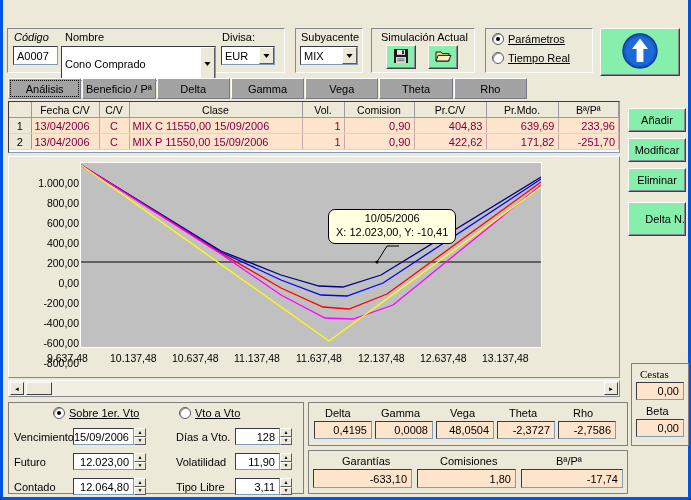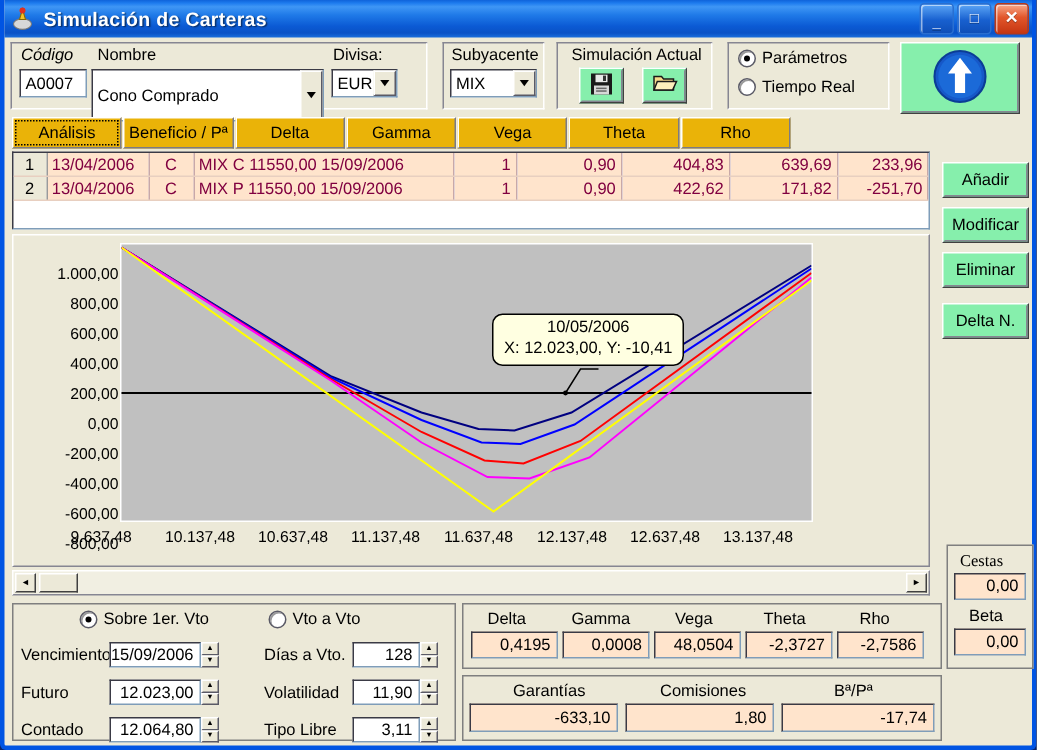--- a/index.html
+++ b/index.html
@@ -38,27 +38,27 @@
   .arw i{font-style:normal;font-size:7px;line-height:1;transform:scaleX(1.5);}
   .spin{position:absolute;width:12px;box-sizing:border-box;display:flex;flex-direction:column;}
   .spin div{flex:1;box-sizing:border-box;background:#ece9d8;border:1px solid #fff;
     border-right-color:#5a5a66;border-bottom-color:#5a5a66;display:flex;align-items:center;justify-content:center;
     font-size:5px;line-height:1;}
   .btn{position:absolute;box-sizing:border-box;background:#86efac;border:1px solid #fff;
     border-right-color:#404040;border-bottom-color:#404040;font-size:11px;
     display:flex;align-items:center;justify-content:center;color:#000;}
   .btn:after{content:"";position:absolute;inset:0;border:1px solid transparent;
     border-right-color:#868692;border-bottom-color:#868692;pointer-events:none;}
-  .radio{position:absolute;display:flex;align-items:center;font-size:11px;white-space:nowrap;}
+  .radio{position:absolute;display:flex;align-items:center;font-size:11px;white-space:nowrap;text-decoration:underline;}
   .radio .dot{width:12px;height:12px;border-radius:50%;box-sizing:border-box;background:#fff;
     border:1px solid #5a5a66;box-shadow:inset 1px 1px 0 #9a9a9a;margin-right:4px;position:relative;}
   .radio.on .dot:after{content:"";position:absolute;left:3px;top:3px;width:4px;height:4px;border-radius:50%;background:#000;}
   
   .tabstrip{position:absolute;left:5px;top:78px;width:520px;height:21px;display:flex;}
-  .tab{flex:1;box-sizing:border-box;background:#eab308;border:1px solid #fff;
+  .tab{flex:1;box-sizing:border-box;background:#a3a3a3;border:1px solid #fff;
     border-right-color:#7b7b85;border-bottom-color:#7b7b85;font-size:11px;
     display:flex;align-items:center;justify-content:center;margin-right:1px;color:#000;}
   .tab.sel{outline:1px dotted #000;outline-offset:-3px;}
   
   .grid{position:absolute;left:5px;top:101px;width:612px;height:52px;box-sizing:border-box;
     background:#fff;border:1px solid #7f9db9;border-top-color:#3a3a45;border-left-color:#3a3a45;overflow:hidden;}
   table.dg{border-collapse:collapse;font-size:11px;width:100%;table-layout:fixed;}
   table.dg th{background:#ece9d8;border:1px solid #9a9a9a;border-top:none;border-left:none;
     font-weight:normal;height:15px;color:#000;padding:0 2px;font-size:10.5px;}
   table.dg td{background:#ffe4cc;border-right:1px solid #c8a8a8;border-bottom:1px solid #e8cfc0;
@@ -81,54 +81,33 @@
     border:1px solid #fff;border-right-color:#404040;border-bottom-color:#404040;
     display:flex;align-items:center;justify-content:center;font-size:6px;}
   .sbthumb{position:absolute;left:17px;top:1px;width:26px;height:13px;box-sizing:border-box;
     background:#ece9d8;border:1px solid #fff;border-right-color:#404040;border-bottom-color:#404040;}
 </style>
 </head>
 <body>
 
 <div class="win">
 
-  <div class="titlebar">
-    <div class="tbicon">
-      <svg width="17" height="17" viewBox="0 0 17 17">
-        <ellipse cx="8" cy="12" rx="6" ry="3.6" fill="#d8d8d8" stroke="#777" stroke-width=".7"></ellipse>
-        <path d="M8 2 L10 9 L6 9 Z" fill="#f3c32b" stroke="#8a6a00" stroke-width=".7"></path>
-        <circle cx="8" cy="3" r="2" fill="#e03020"></circle>
-      </svg>
-    </div>
-    <div class="ttl">Simulación de Carteras</div>
-    <div class="winbtns">
-      <div class="wbtn">
-        <span style="align-self:flex-end;margin-bottom:1px;font-size:10px;">_</span>
-      </div>
-      <div class="wbtn">
-        <span style="font-size:10px;">□</span>
-      </div>
-      <div class="wbtn close">
-        <span>✕</span>
-      </div>
-    </div>
-  </div>
 
   <div class="gb" style="left:4px;top:28px;width:278px;height:45px;"></div>
   <div class="lbl" style="left:11px;top:31px;font-style:italic;">Código</div>
   <div class="lbl" style="left:62px;top:31px;">Nombre</div>
   <div class="fld" style="left:10px;top:46px;width:45px;height:19px;">A0007</div>
   <div class="combo" style="left:58px;top:46px;width:155px;height:35px;">
     <div class="txt">Cono Comprado</div>
     <div class="arw">
         <i>▼</i>
       </div>
   </div>
   <div class="lbl" style="left:219px;top:31px;">Divisa:</div>
-  <div class="combo" style="left:218px;top:46px;width:44px;height:19px;">
+  <div class="combo" style="left:218px;top:46px;width:54px;height:19px;">
     <div class="txt">EUR</div>
     <div class="arw">
         <i>▼</i>
       </div>
   </div>
 
   <div class="gb" style="left:292px;top:28px;width:68px;height:45px;"></div>
   <div class="lbl" style="left:298px;top:31px;">Subyacente</div>
   <div class="combo" style="left:297px;top:46px;width:58px;height:19px;">
     <div class="txt">MIX</div>
@@ -211,20 +190,31 @@
           <col style="width:68px">
           <col style="width:30px">
           <col style="width:173px">
         <col style="width:42px">
           <col style="width:70px">
           <col style="width:72px">
           <col style="width:72px">
           <col>
       </colgroup>
       <tbody>
+          <tr>
+        <th></th>
+        <th>Fecha C/V</th>
+        <th>C/V</th>
+        <th>Clase</th>
+        <th>Vol.</th>
+        <th>Comision</th>
+        <th>Pr.C/V</th>
+        <th>Pr.Mdo.</th>
+        <th>Bª/Pª</th>
+      </tr>
       <tr>
         <td class="rn">1</td>
         <td>13/04/2006</td>
         <td class="c">C</td>
         <td>MIX C 11550,00 15/09/2006</td>
         <td class="r">1</td>
         <td class="r">0,90</td>
         <td class="r">404,83</td>
         <td class="r">639,69</td>
         <td class="r">233,96</td>
@@ -246,21 +236,21 @@
 
   <div class="btn" style="left:625px;top:108px;width:58px;height:24px;">
       <span>Añadir</span>
     </div>
   <div class="btn" style="left:625px;top:168px;width:58px;height:24px;">
       <span>Eliminar</span>
     </div>
   <div class="btn" style="left:625px;top:138px;width:58px;height:24px;">
       <span>Modificar</span>
     </div>
-  <div class="btn" style="left:625px;top:202px;width:58px;height:24px;">
+  <div class="btn" style="left:625px;top:202px;width:58px;height:34px;justify-content:flex-end;">
       <span>Delta N.</span>
     </div>
 
   <div class="chartbox">
 
     <div class="ytick" style="top:1px;">1.000,00</div>
     <div class="ytick" style="top:21px;">800,00</div>
     <div class="ytick" style="top:41px;">600,00</div>
     <div class="ytick" style="top:61px;">400,00</div>
     <div class="ytick" style="top:81px;">200,00</div>

